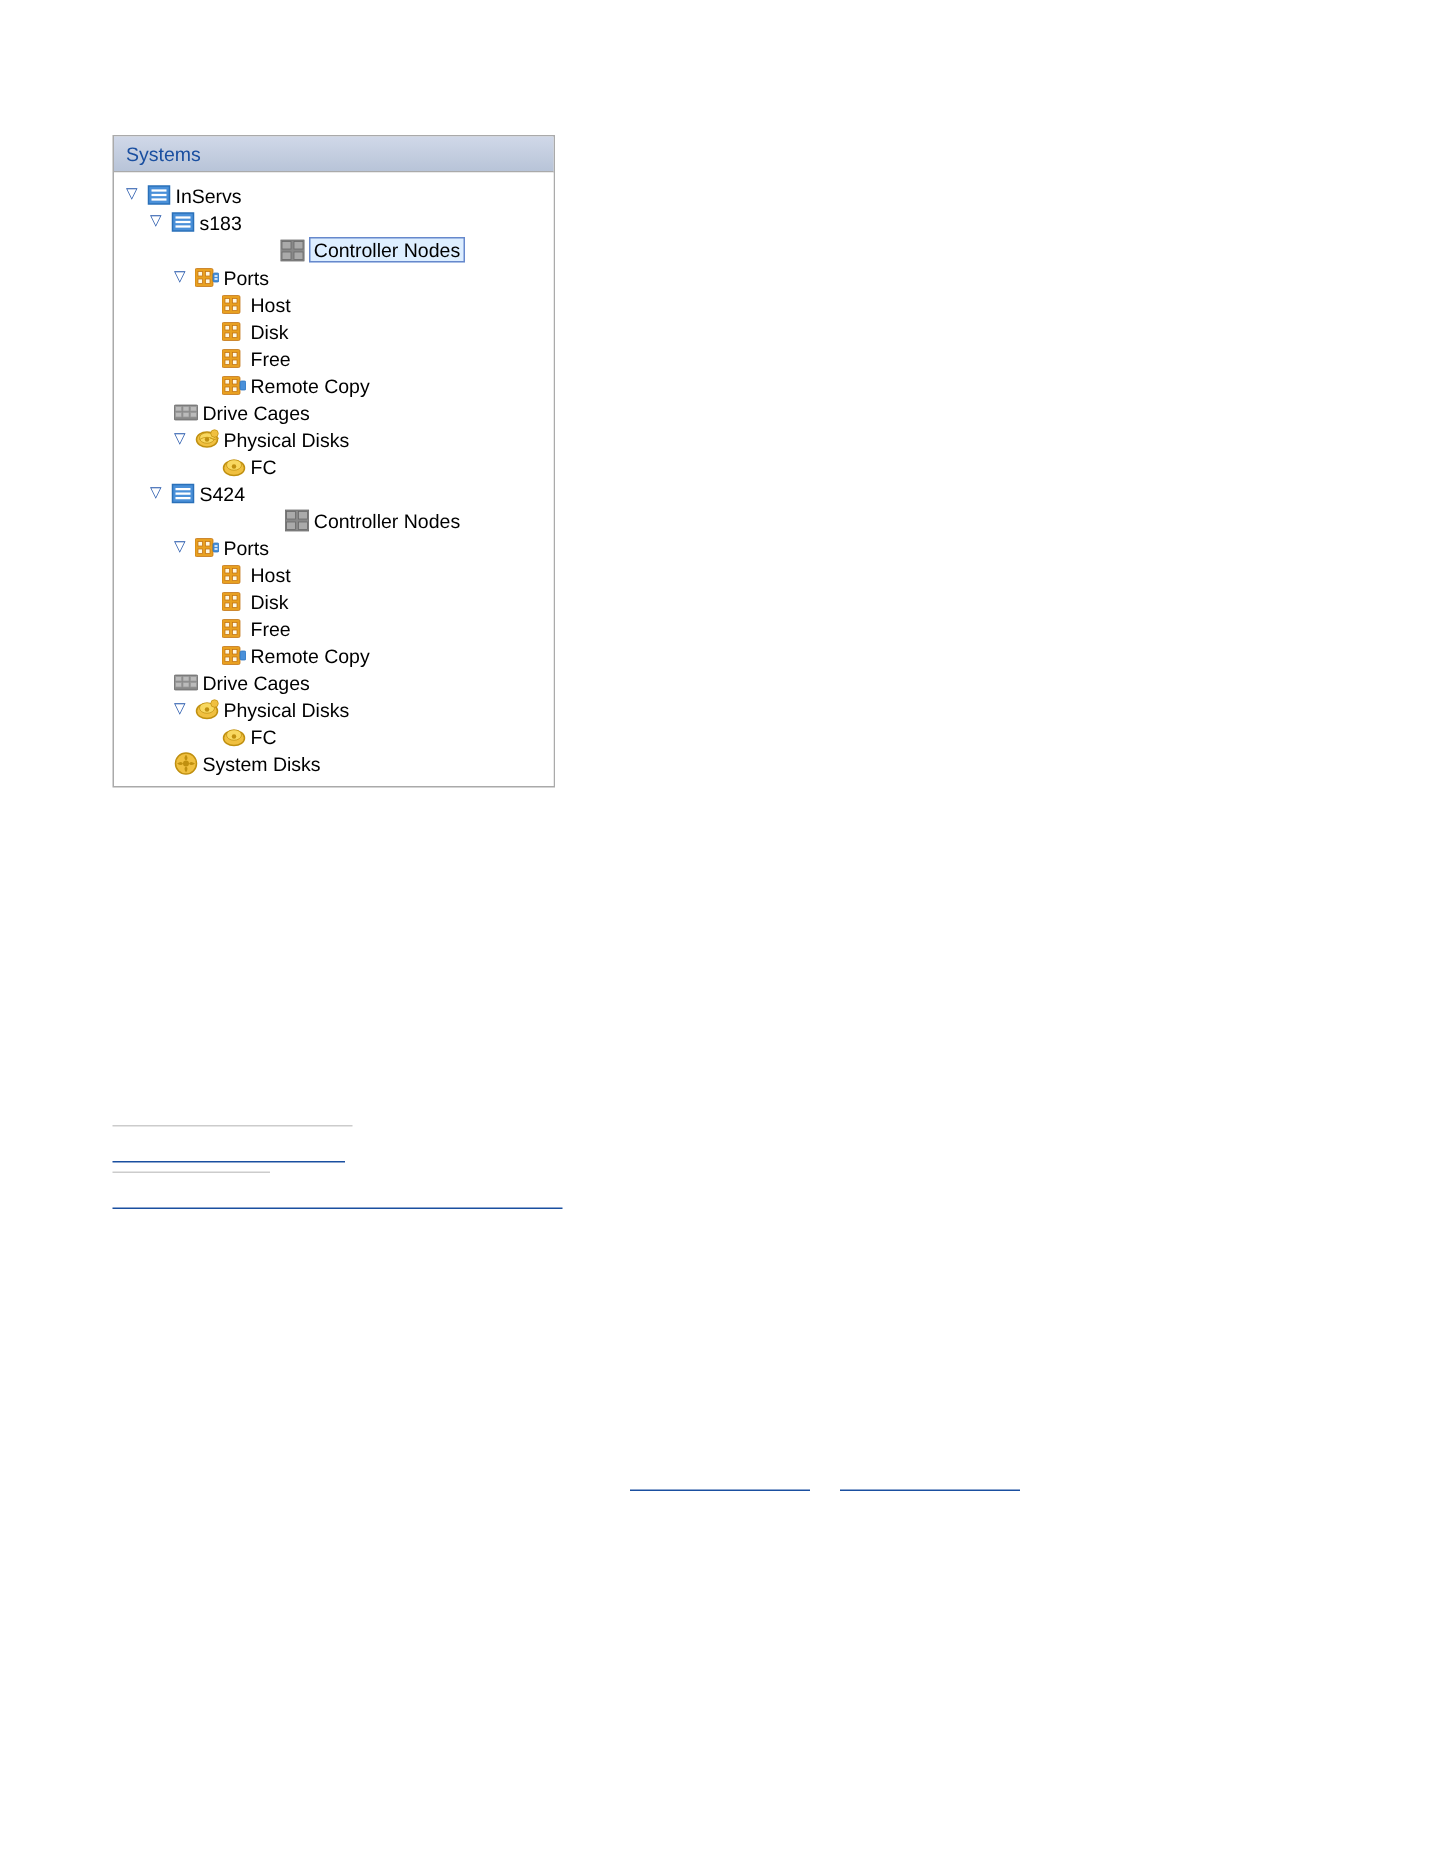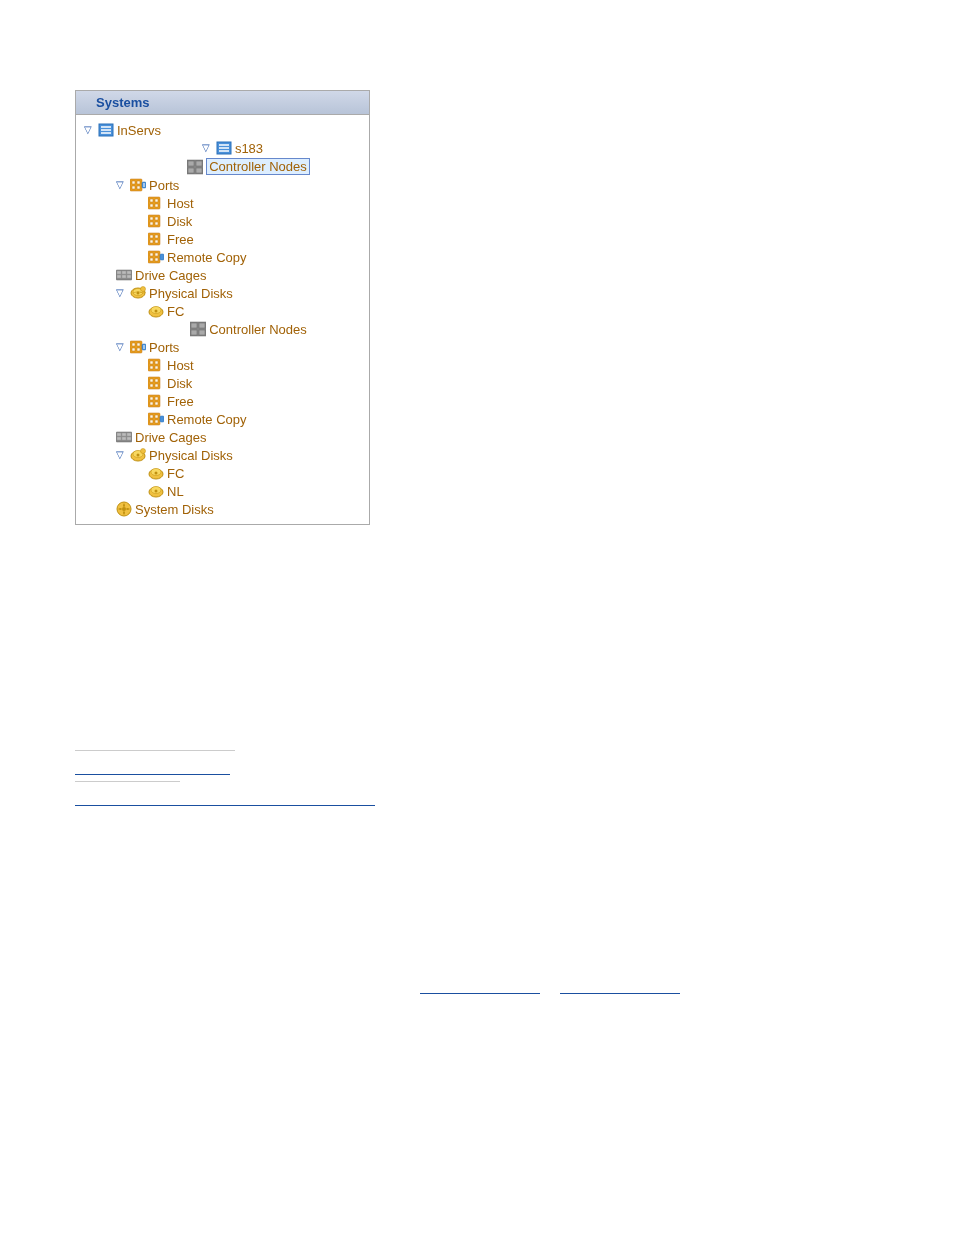--- a/index.html
+++ b/index.html
@@ -13,61 +13,61 @@
     .panel {
       position: absolute;
       top: 90px;
       left: 75px;
       width: 295px;
       border: 1px solid #aaa;
     }
 
     .panel-header {
       background: linear-gradient(to bottom, #d0d8e8, #b8c4d8);
-      padding: 4px 20px;
-      font-weight: bold;
+      padding: 4px 8px;
+      font-weight: normal;
       color: #1a4fa0;
       font-size: 13px;
       border-bottom: 1px solid #aaa;
     }
 
     .tree {
       background: #fff;
       padding: 6px 4px;
     }
 
     .tree-item {
       display: flex;
       align-items: center;
       padding: 1px 0;
       white-space: nowrap;
       cursor: pointer;
     }
 
     .indent1 { padding-left: 4px; }
-    .indent2 { padding-left: 20px; justify-content: center; }
+    .indent2 { padding-left: 20px; }
     .indent3 { padding-left: 36px; }
     .indent4 { padding-left: 52px; justify-content: center; }
     .indent5 { padding-left: 68px; align-items: flex-end; }
 
     .arrow {
       display: inline-block;
       width: 12px;
       height: 12px;
       margin-right: 2px;
       color: #2255aa;
       font-size: 10px;
       line-height: 12px;
     }
 
     .arrow-down::before { content: '▽'; }
 
     .label {
       font-size: 13px;
-      color: #a16207;
+      color: #000000;
     }
 
     .highlighted {
       border: 1px solid #6688cc;
       background: #ddeeff;
       padding: 0 2px;
     }
 
     
     .svg-icon {
@@ -233,20 +233,30 @@
     <div class="tree-item indent5">
       <svg class="svg-icon" viewBox="0 0 16 16">
         <ellipse cx="8" cy="9" rx="7" ry="5" fill="#f0c040" stroke="#c09010" stroke-width="1"></ellipse>
         <ellipse cx="8" cy="7" rx="5" ry="3.5" fill="#f8d860" stroke="#c09010" stroke-width="0.5"></ellipse>
         <circle cx="8" cy="8" r="1.5" fill="#c09010"></circle>
       </svg>
       <span class="label">FC</span>
     </div>
 
 
+    <div class="tree-item indent2">
+      <span class="arrow arrow-down"></span>
+      <svg class="svg-icon" viewBox="0 0 16 16">
+        <rect x="1" y="2" width="14" height="12" fill="#4a90d9" stroke="#2a70b9" stroke-width="1"></rect>
+        <line x1="3" y1="5" x2="13" y2="5" stroke="white" stroke-width="1.5"></line>
+        <line x1="3" y1="8" x2="13" y2="8" stroke="white" stroke-width="1.5"></line>
+        <line x1="3" y1="11" x2="13" y2="11" stroke="white" stroke-width="1.5"></line>
+      </svg>
+      <span class="label">S424</span>
+    </div>
 
     <div class="tree-item indent4">
       <svg class="svg-icon" viewBox="0 0 16 16">
         <rect x="0" y="1" width="16" height="14" fill="#888" stroke="#666" stroke-width="0.5"></rect>
         <rect x="1" y="2" width="6" height="5" fill="#aaa" stroke="#666" stroke-width="0.5"></rect>
         <rect x="9" y="2" width="6" height="5" fill="#aaa" stroke="#666" stroke-width="0.5"></rect>
         <rect x="1" y="9" width="6" height="5" fill="#aaa" stroke="#666" stroke-width="0.5"></rect>
         <rect x="9" y="9" width="6" height="5" fill="#aaa" stroke="#666" stroke-width="0.5"></rect>
       </svg>
       <span class="label">Controller Nodes</span>
@@ -338,28 +348,20 @@
 
     <div class="tree-item indent5">
       <svg class="svg-icon" viewBox="0 0 16 16">
         <ellipse cx="8" cy="9" rx="7" ry="5" fill="#f0c040" stroke="#c09010" stroke-width="1"></ellipse>
         <ellipse cx="8" cy="7" rx="5" ry="3.5" fill="#f8d860" stroke="#c09010" stroke-width="0.5"></ellipse>
         <circle cx="8" cy="8" r="1.5" fill="#c09010"></circle>
       </svg>
       <span class="label">FC</span>
     </div>
 
-    <div class="tree-item indent5">
-      <svg class="svg-icon" viewBox="0 0 16 16">
-        <ellipse cx="8" cy="9" rx="7" ry="5" fill="#f0c040" stroke="#c09010" stroke-width="1"></ellipse>
-        <ellipse cx="8" cy="7" rx="5" ry="3.5" fill="#f8d860" stroke="#c09010" stroke-width="0.5"></ellipse>
-        <circle cx="8" cy="8" r="1.5" fill="#c09010"></circle>
-      </svg>
-      <span class="label">NL</span>
-    </div>
 
     <div class="tree-item indent3">
       <svg class="svg-icon" viewBox="0 0 16 16">
         <circle cx="8" cy="8" r="7" fill="#f0c040" stroke="#c09010" stroke-width="1"></circle>
         <circle cx="8" cy="8" r="2" fill="#c09010"></circle>
         <path d="M8 2 Q10 5 8 6 Q6 5 8 2Z" fill="#c09010"></path>
         <path d="M14 8 Q11 10 10 8 Q11 6 14 8Z" fill="#c09010"></path>
         <path d="M8 14 Q6 11 8 10 Q10 11 8 14Z" fill="#c09010"></path>
         <path d="M2 8 Q5 6 6 8 Q5 10 2 8Z" fill="#c09010"></path>
       </svg>

